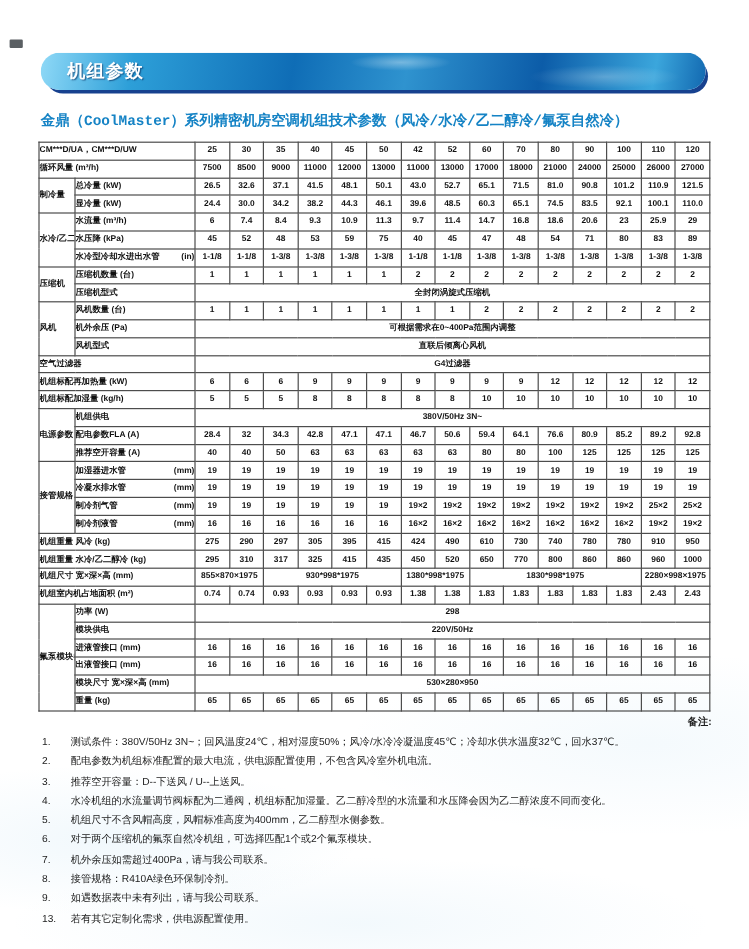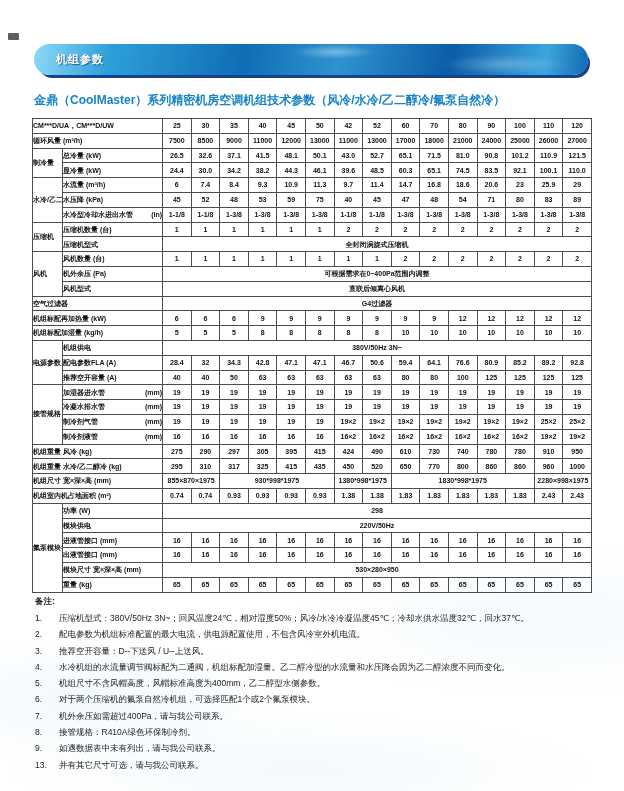--- a/index.html
+++ b/index.html
@@ -24,28 +24,28 @@
   .banner{
     position:absolute;left:34px;top:44px;width:554px;height:31px;z-index:2;
     border-radius:16px;
     background:
       radial-gradient(ellipse 60px 10px at 300px 8px, rgba(255,255,255,.35), rgba(255,255,255,0) 70%),
       radial-gradient(ellipse 90px 14px at 470px 20px, rgba(255,255,255,.25), rgba(255,255,255,0) 70%),
       linear-gradient(100deg,#8fd9f7 0%,#2d9fd8 14%,#0f6db6 38%,#2f93cf 55%,#0c5ca8 75%,#3ba6dc 92%,#1268b0 100%);
     box-shadow: 3px 4px 0 -1px #17418f;
   }
   .banner-title{
-    font-size:11px;font-weight:bold;color:#ffffff;line-height:31px;
+    font-size:15px;font-weight:bold;color:#ffffff;line-height:31px;
     padding-left:22px;letter-spacing:1px;
     text-shadow:1px 1px 1px rgba(10,50,100,.65);
   }
   
   .doc-title{
     position:absolute;left:34px;top:92px;width:560px;z-index:2;
-    font-size:12px;font-weight:bold;color:#1583c5;white-space:nowrap;
+    font-size:12px;font-weight:bold;color:#1583c5;white-space:nowrap;font-family:Liberation Mono, monospace;
   }
   
   .spec-wrap{position:absolute;left:32px;top:118px;z-index:2;}
   table.spec{
     border-collapse:collapse;table-layout:fixed;width:560px;
     font-size:7px;line-height:1.05;color:#111;
   }
   table.spec td,table.spec th{
     border:1px solid #4d4d4d;overflow:hidden;white-space:nowrap;
     height:12.6px;padding:0;
@@ -56,21 +56,21 @@
   td.g{
     text-align:left;padding:0 1px;font-weight:bold;
     white-space:normal;word-break:break-all;line-height:1.15;
   }
   td.l{text-align:left;padding:0 2px;font-weight:bold;}
   td.l .unit{float:right;}
   td.v{text-align:center;font-weight:bold;}
   td.m{text-align:center;font-weight:bold;}
   
   .notes{position:absolute;left:35px;top:596px;width:558px;z-index:2;font-size:8.5px;color:#1c1c1c;}
-  .notes-title{font-weight:bold;margin-bottom:2px;}
+  .notes-title{font-weight:bold;margin-bottom:2px;text-align:right;}
   .note-row{display:flex;line-height:16.3px;}
   .note-num{width:24px;flex:0 0 24px;}
   .note-txt{flex:1;white-space:nowrap;overflow:hidden;}
 </style>
 </head>
 <body>
 
 <div class="bg-decor"></div>
 <div class="corner-mark"></div>
 
@@ -552,21 +552,21 @@
         </tr>
       </tbody>
   </table>
 </div>
 
 <div class="notes">
   <div class="notes-title">备注:</div>
   <div id="notes-list">
       <div class="note-row">
         <span class="note-num">1.</span>
-        <span class="note-txt">压缩机型式：380V/50Hz 3N~；回风温度24℃，相对湿度50%；风冷/水冷冷凝温度45℃；冷却水供水温度32℃，回水37℃。</span>
+        <span class="note-txt">测试条件：380V/50Hz 3N~；回风温度24℃，相对湿度50%；风冷/水冷冷凝温度45℃；冷却水供水温度32℃，回水37℃。</span>
       </div>
       <div class="note-row">
         <span class="note-num">2.</span>
         <span class="note-txt">配电参数为机组标准配置的最大电流，供电源配置使用，不包含风冷室外机电流。</span>
       </div>
       <div class="note-row">
         <span class="note-num">3.</span>
         <span class="note-txt">推荐空开容量：D--下送风 / U--上送风。</span>
       </div>
       <div class="note-row">
@@ -588,16 +588,16 @@
       <div class="note-row">
         <span class="note-num">8.</span>
         <span class="note-txt">接管规格：R410A绿色环保制冷剂。</span>
       </div>
       <div class="note-row">
         <span class="note-num">9.</span>
         <span class="note-txt">如遇数据表中未有列出，请与我公司联系。</span>
       </div>
       <div class="note-row">
         <span class="note-num">13.</span>
-        <span class="note-txt">并有其它尺寸可选，请与我公司联系。</span>
+        <span class="note-txt">若有其它定制化需求，供电源配置使用。</span>
       </div>
     </div>
 </div>
 
 </body></html>

